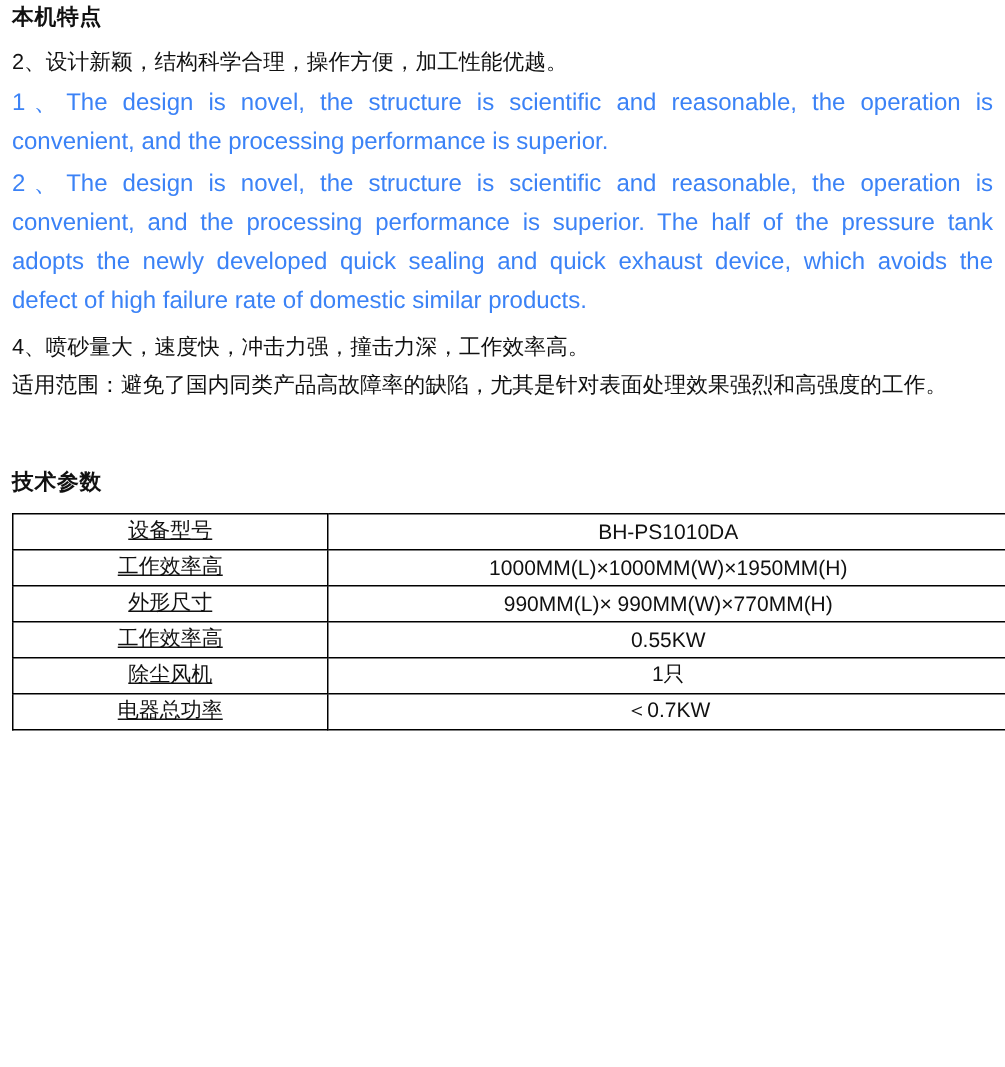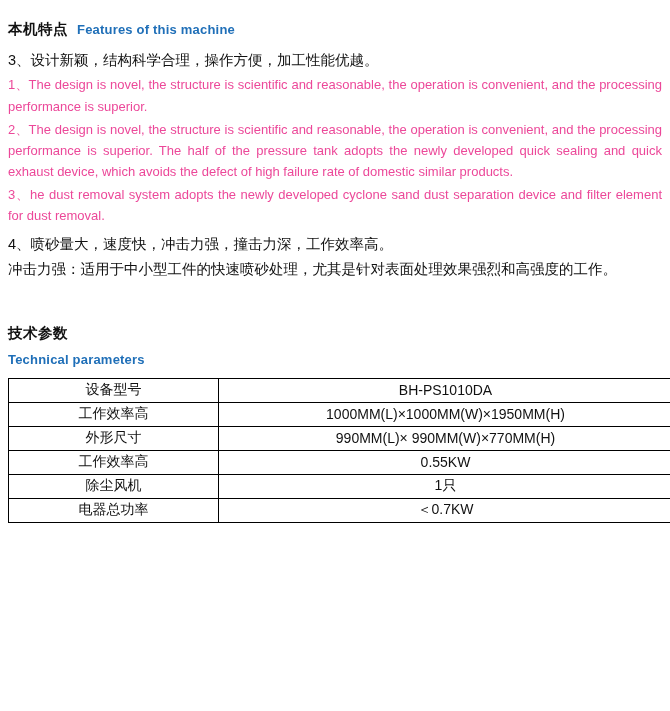--- a/index.html
+++ b/index.html
@@ -49,23 +49,23 @@
   }
   p.cn-line {
     margin: 0 0 2px 0;
     font-size: 14.5px;
     line-height: 1.62;
     color: #111111;
     text-align: justify;
   }
   p.en-line {
     margin: 0 0 2px 0;
-    font-size: 13px;
+    font-size: 16px;
     line-height: 1.62;
-    color: #ec4899;
+    color: #3b82f6;
     text-align: justify;
     text-justify: inter-word;
   }
   p.gap {
     margin-top: 7px;
   }
   .scope-gap {
     margin-top: 14px;
   }
 
@@ -83,58 +83,55 @@
     border: 1px solid #000000;
     height: 23px;
     font-size: 14px;
     text-align: center;
     vertical-align: middle;
     color: #111111;
     padding: 0 2px;
   }
   table.spec td.k {
     width: 205px;
+    text-decoration: underline;
   }
   table.spec td.v {
     width: 449px;
   }
   .heading-tech {
     margin-top: 42px;
-    flex-direction: column;
   }
   .heading-feat {
-    margin-top: 20px;
+    margin-top: 2px;
   }
 </style>
 </head>
 <body>
 
 <div class="page">
 
   <div class="section-head heading-feat">
     <span class="cn">本机特点</span>
-    <span class="en">Features of this machine</span>
   </div>
 
   <div class="body-block">
-    <p class="cn-line">3、设计新颖，结构科学合理，操作方便，加工性能优越。</p>
+    <p class="cn-line">2、设计新颖，结构科学合理，操作方便，加工性能优越。</p>
     <p class="en-line">1、The design is novel, the structure is scientific and reasonable, the operation is convenient, and the processing performance is superior.</p>
 
     <p class="en-line">2、The design is novel, the structure is scientific and reasonable, the operation is convenient, and the processing performance is superior. The half of the pressure tank adopts the newly developed quick sealing and quick exhaust device, which avoids the defect of high failure rate of domestic similar products.</p>
 
-    <p class="en-line">3、he dust removal system adopts the newly developed cyclone sand dust separation device and filter element for dust removal.</p>
 
     <p class="cn-line gap">4、喷砂量大，速度快，冲击力强，撞击力深，工作效率高。</p>
 
-    <p class="cn-line scope-gap">冲击力强：适用于中小型工件的快速喷砂处理，尤其是针对表面处理效果强烈和高强度的工作。</p>
+    <p class="cn-line scope-gap">适用范围：避免了国内同类产品高故障率的缺陷，尤其是针对表面处理效果强烈和高强度的工作。</p>
   </div>
 
   <div class="section-head heading-tech">
     <span class="cn">技术参数</span>
-    <span class="en">Technical parameters</span>
   </div>
 
   <div class="table-wrap">
     <table class="spec">
       <tbody>
         <tr>
           <td class="k">设备型号</td>
           <td class="v">BH-PS1010DA</td>
         </tr>
         <tr>

